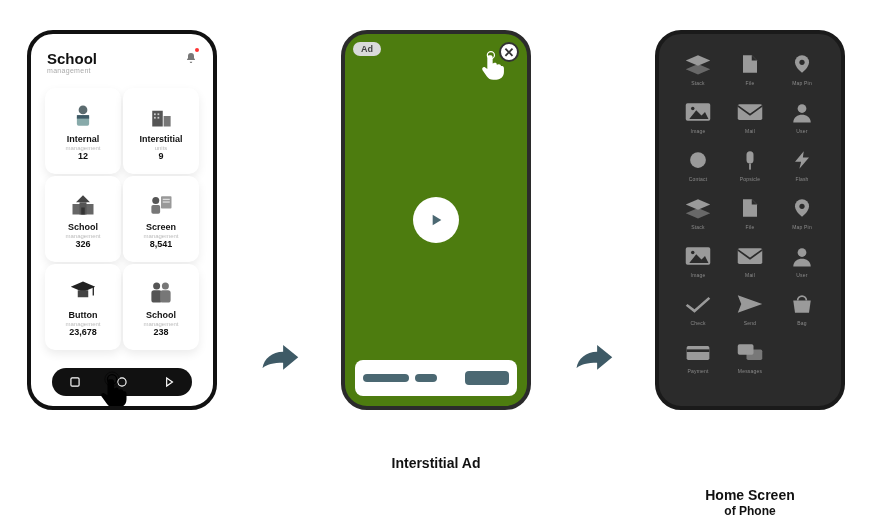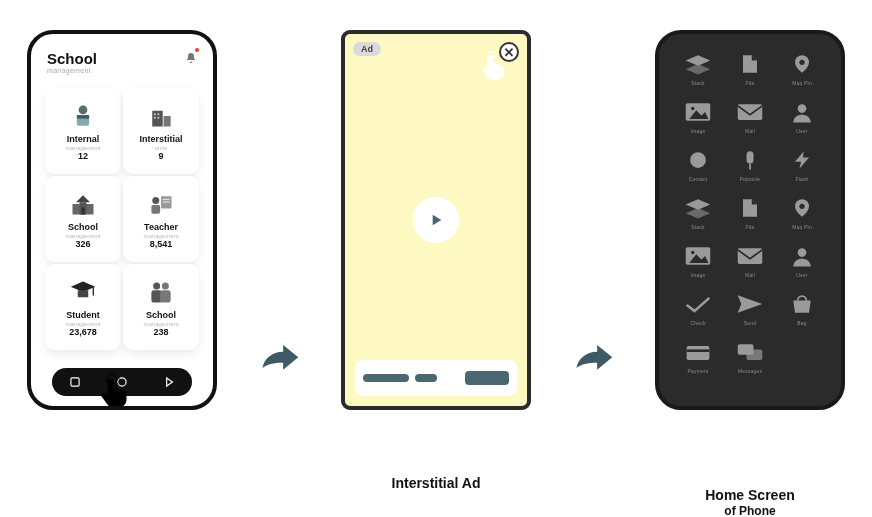--- a/index.html
+++ b/index.html
@@ -21,21 +21,21 @@
   .col { display: flex; flex-direction: column; align-items: center; }
   .phone {
     width: 190px;
     height: 380px;
     border: 4px solid #111;
     border-radius: 26px;
     background: #fff;
     position: relative;
     overflow: hidden;
   }
-  .phone.dark-ad { background: #fef9c3; border-color: #2b2b2b; border-radius: 9px; }
+  .phone.dark-ad { background: #4d7c0f; border-color: #2b2b2b; }
   .phone.home   { background: #2b2b2b; border-color: #1a1a1a; }
 
   
   .app-header { padding: 16px 16px 6px 16px; display:flex; justify-content:space-between; align-items:flex-start;}
   .app-title { font-weight:700; font-size:15px; color:#111; }
   .app-sub   { font-size:7px; color:#aaa; letter-spacing:.3px; }
   .bell { width:12px; height:12px; position:relative; }
   .bell svg { width:12px; height:12px; fill:#777; }
   .bell .dot { position:absolute; top:-2px; right:-2px; width:4px; height:4px; background:#f33; border-radius:50%; }
 
@@ -206,33 +206,33 @@
         <div class="card">
           <div class="ic">
             <svg viewBox="0 0 32 32">
                 <circle cx="10" cy="12" r="4" fill="#555"></circle>
                 <rect x="5" y="17" width="10" height="10" rx="2" fill="#777"></rect>
                 <rect x="16" y="7" width="12" height="14" fill="#999" rx="1"></rect>
                 <rect x="18" y="10" width="8" height="1.5" fill="#ddd"></rect>
                 <rect x="18" y="13" width="8" height="1.5" fill="#ddd"></rect>
               </svg>
           </div>
-          <div class="nm">Teacher</div>
+          <div class="nm">Screen</div>
           <div class="sb">management</div>
           <div class="ct">8,541</div>
         </div>
         <div class="card">
           <div class="ic">
             <svg viewBox="0 0 32 32">
                 <polygon points="16,4 30,10 16,16 2,10" fill="#222"></polygon>
                 <rect x="10" y="14" width="12" height="8" fill="#444"></rect>
                 <rect x="27" y="10" width="1.5" height="10" fill="#222"></rect>
               </svg>
           </div>
-          <div class="nm">Student</div>
+          <div class="nm">Button</div>
           <div class="sb">management</div>
           <div class="ct">23,678</div>
         </div>
         <div class="card">
           <div class="ic">
             <svg viewBox="0 0 32 32">
                 <circle cx="11" cy="9" r="4" fill="#555"></circle>
                 <circle cx="21" cy="9" r="4" fill="#777"></circle>
                 <rect x="5" y="14" width="12" height="14" rx="3" fill="#555"></rect>
                 <rect x="15" y="14" width="12" height="14" rx="3" fill="#777"></rect>
@@ -297,21 +297,21 @@
         <svg viewBox="0 0 24 24">
             <polygon points="7,4 20,12 7,20"></polygon>
           </svg>
       </div>
       <div class="ad-footer">
         <div class="bar b1"></div>
         <div class="bar b2"></div>
         <div class="cta"></div>
       </div>
     </div>
-    <div class="caption" style="margin-top:64px;">Interstitial Ad</div>
+    <div class="caption" style="margin-top:44px;">Interstitial Ad</div>
   </div>
 
   <div class="arrow">
     <svg viewBox="0 0 64 64">
         <path d="M8 44c2-14 14-24 30-24v-10l22 18-22 18v-10C24 36 14 38 8 44z"></path>
       </svg>
   </div>
 
   <div class="col">
     <div class="phone home">

